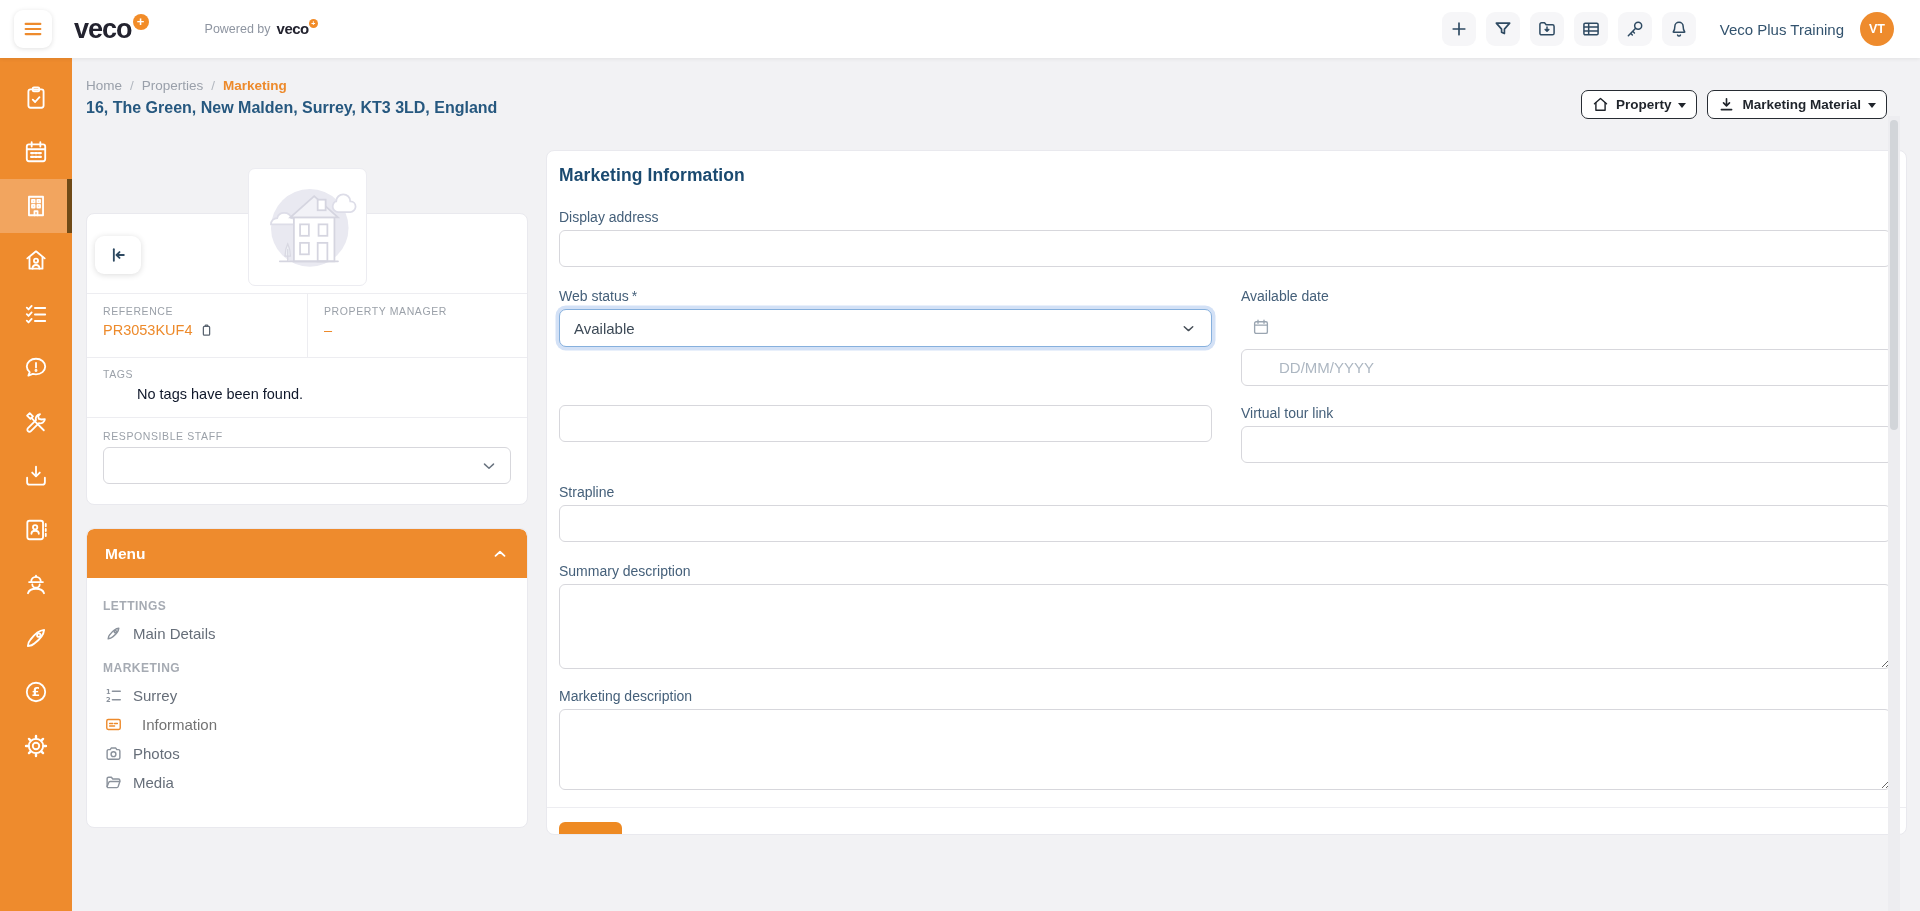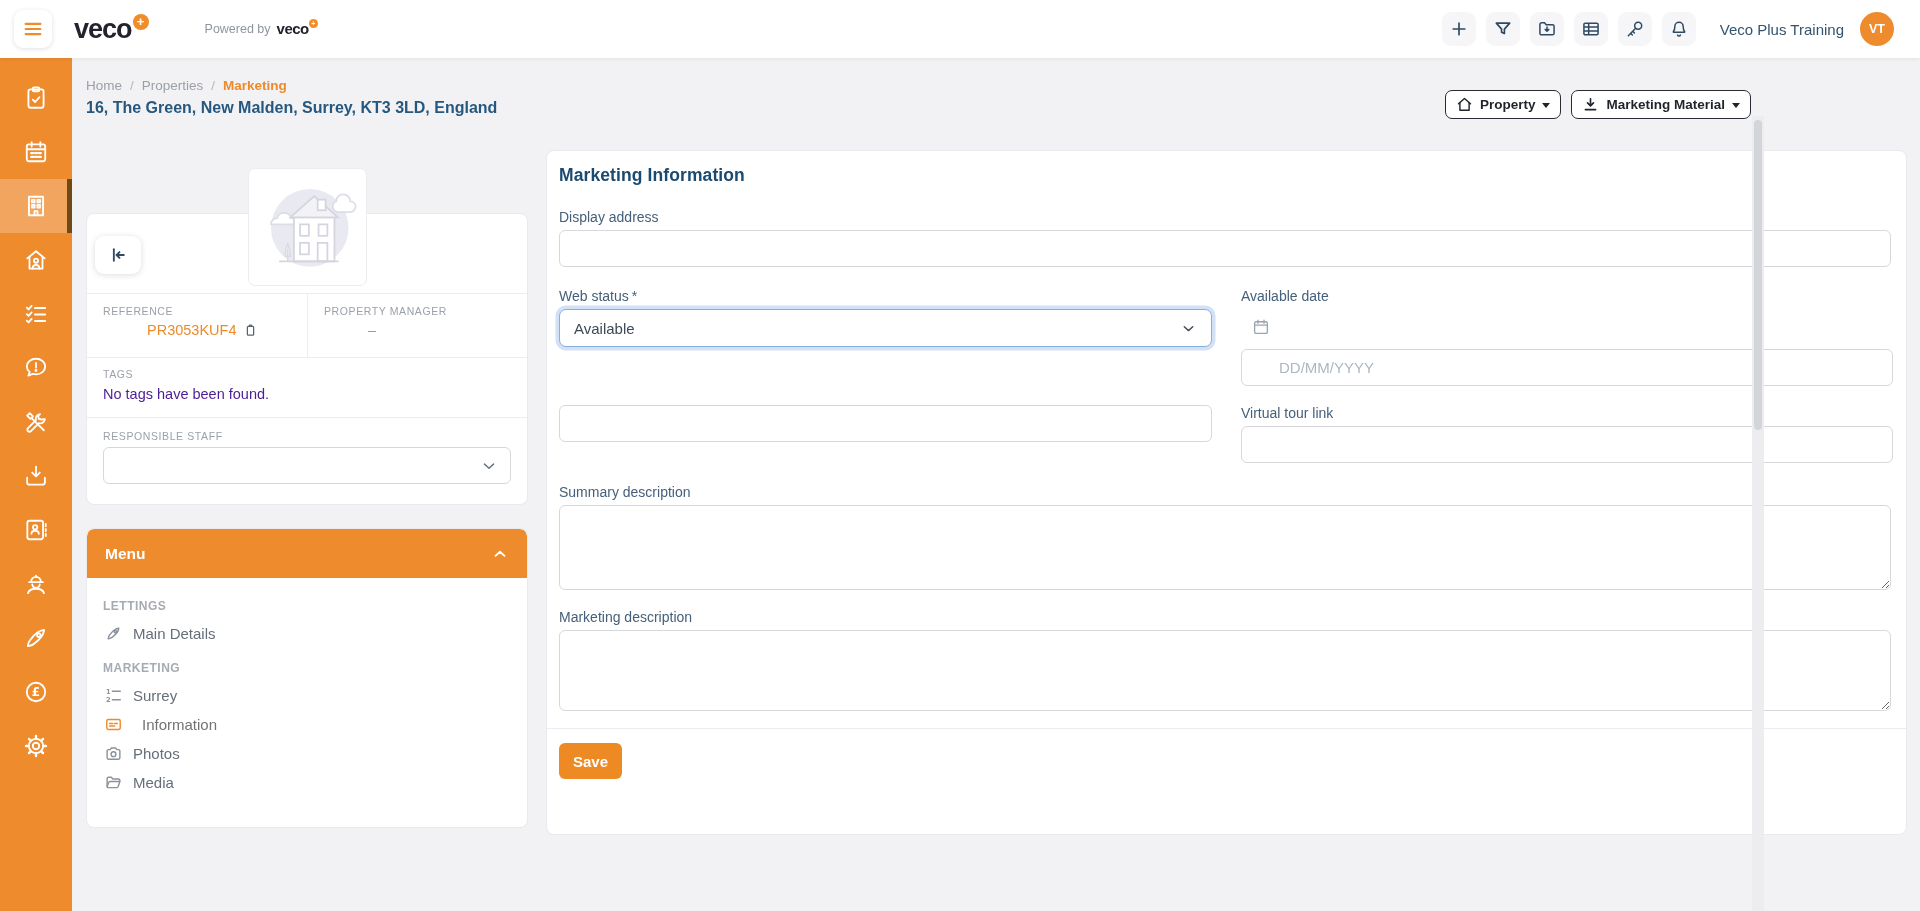--- a/index.html
+++ b/index.html
@@ -1,21 +1,21 @@
 <!DOCTYPE html>
 <html><head>
 <meta charset="utf-8">
 <style>
   * { margin:0; padding:0; box-sizing:border-box; }
   html,body { width:1920px; height:911px; }
   body {
     font-family:"Liberation Sans","DejaVu Sans",sans-serif;
     background:#f2f2f4; overflow:hidden; color:#333;
   }
-  .page { position:relative; width:1764px; height:911px;text-decoration:underline; }
+  .page { position:relative; width:1900px; height:911px;text-decoration:underline; }
 
   
   .topbar {
     position:absolute; left:0; top:0; width:1920px; height:58px;
     background:#ffffff; display:flex; align-items:center;
     box-shadow:0 1px 4px rgba(0,0,0,.07); z-index:10; padding:0 26px 0 14px;
   }
   .hamburger-btn {
     width:38px; height:38px; border:none; background:#fff; border-radius:9px;
     box-shadow:0 1px 5px rgba(0,0,0,.12); display:flex; align-items:center; justify-content:center;
@@ -92,24 +92,24 @@
   .collapse-btn {
     position:absolute; left:8px; top:22px; width:46px; height:38px; border:none; background:#fff;
     border-radius:9px; box-shadow:0 1px 6px rgba(0,0,0,.14); color:#2E4A62;
     display:flex; align-items:center; justify-content:center; cursor:pointer;
   }
   .pc-s1 { height:80px; border-bottom:1px solid #ededf1; }
   .pc-s2 { height:64px; border-bottom:1px solid #ededf1; display:flex; }
   .pc-col1 { width:221px; border-right:1px solid #ededf1; padding:11px 0 0 16px; }
   .pc-col2 { flex:1; padding:11px 0 0 16px; }
   .pc-label { font-size:10.5px; letter-spacing:.6px; color:#9ba1a9; font-weight:500; }
-  .pc-value { font-size:14.5px; color:#ED8A2B; margin-top:5px; display:flex; align-items:flex-end; gap:7px;margin-left:44px; }
+  .pc-value { font-size:14.5px; color:#ED8A2B; margin-top:5px; display:flex; align-items:flex-end; gap:7px; }
   .copy-btn { border:none; background:none; color:#5a6470; cursor:pointer; padding:0; display:flex; }
   .pc-s3 { height:60px; border-bottom:1px solid #ededf1; padding:10px 0 0 16px; }
-  .tags-empty { font-size:14.5px; color:#4c1d95; margin-top:6px; }
+  .tags-empty { font-size:14.5px; color:#0f172a; margin-top:6px;margin-left:34px; }
   .pc-s4 { padding:12px 16px 0 16px; }
   .fake-select {
     margin-top:5px; height:37px; border:1px solid #d7d7dc; border-radius:6px; background:#fff;
     display:flex; align-items:center; justify-content:space-between; padding:0 12px;
     font-size:15px; color:#3d4a57; cursor:pointer;
   }
   .fake-select .chev { color:#6a7480; display:flex; }
 
   
   .menu-card { position:absolute; left:14px; top:470px; width:442px; height:300px; overflow:hidden; }
@@ -571,20 +571,24 @@
       <div class="two-col row-m3">
         <div>
           <input class="t-input" type="text" style="">
         </div>
         <div>
           <label class="f-label">Virtual tour link</label>
           <input class="t-input" type="text" style="">
         </div>
       </div>
 
+      <div class="row-m2">
+        <label class="f-label">Strapline</label>
+        <input class="t-input" type="text" style="">
+      </div>
 
       <div class="row-m2">
         <label class="f-label">Summary description</label>
         <textarea class="t-area ta-summary" style=""></textarea>
       </div>
 
       <div class="row-m3">
         <label class="f-label">Marketing description</label>
         <textarea class="t-area ta-marketing" style=""></textarea>
       </div>

